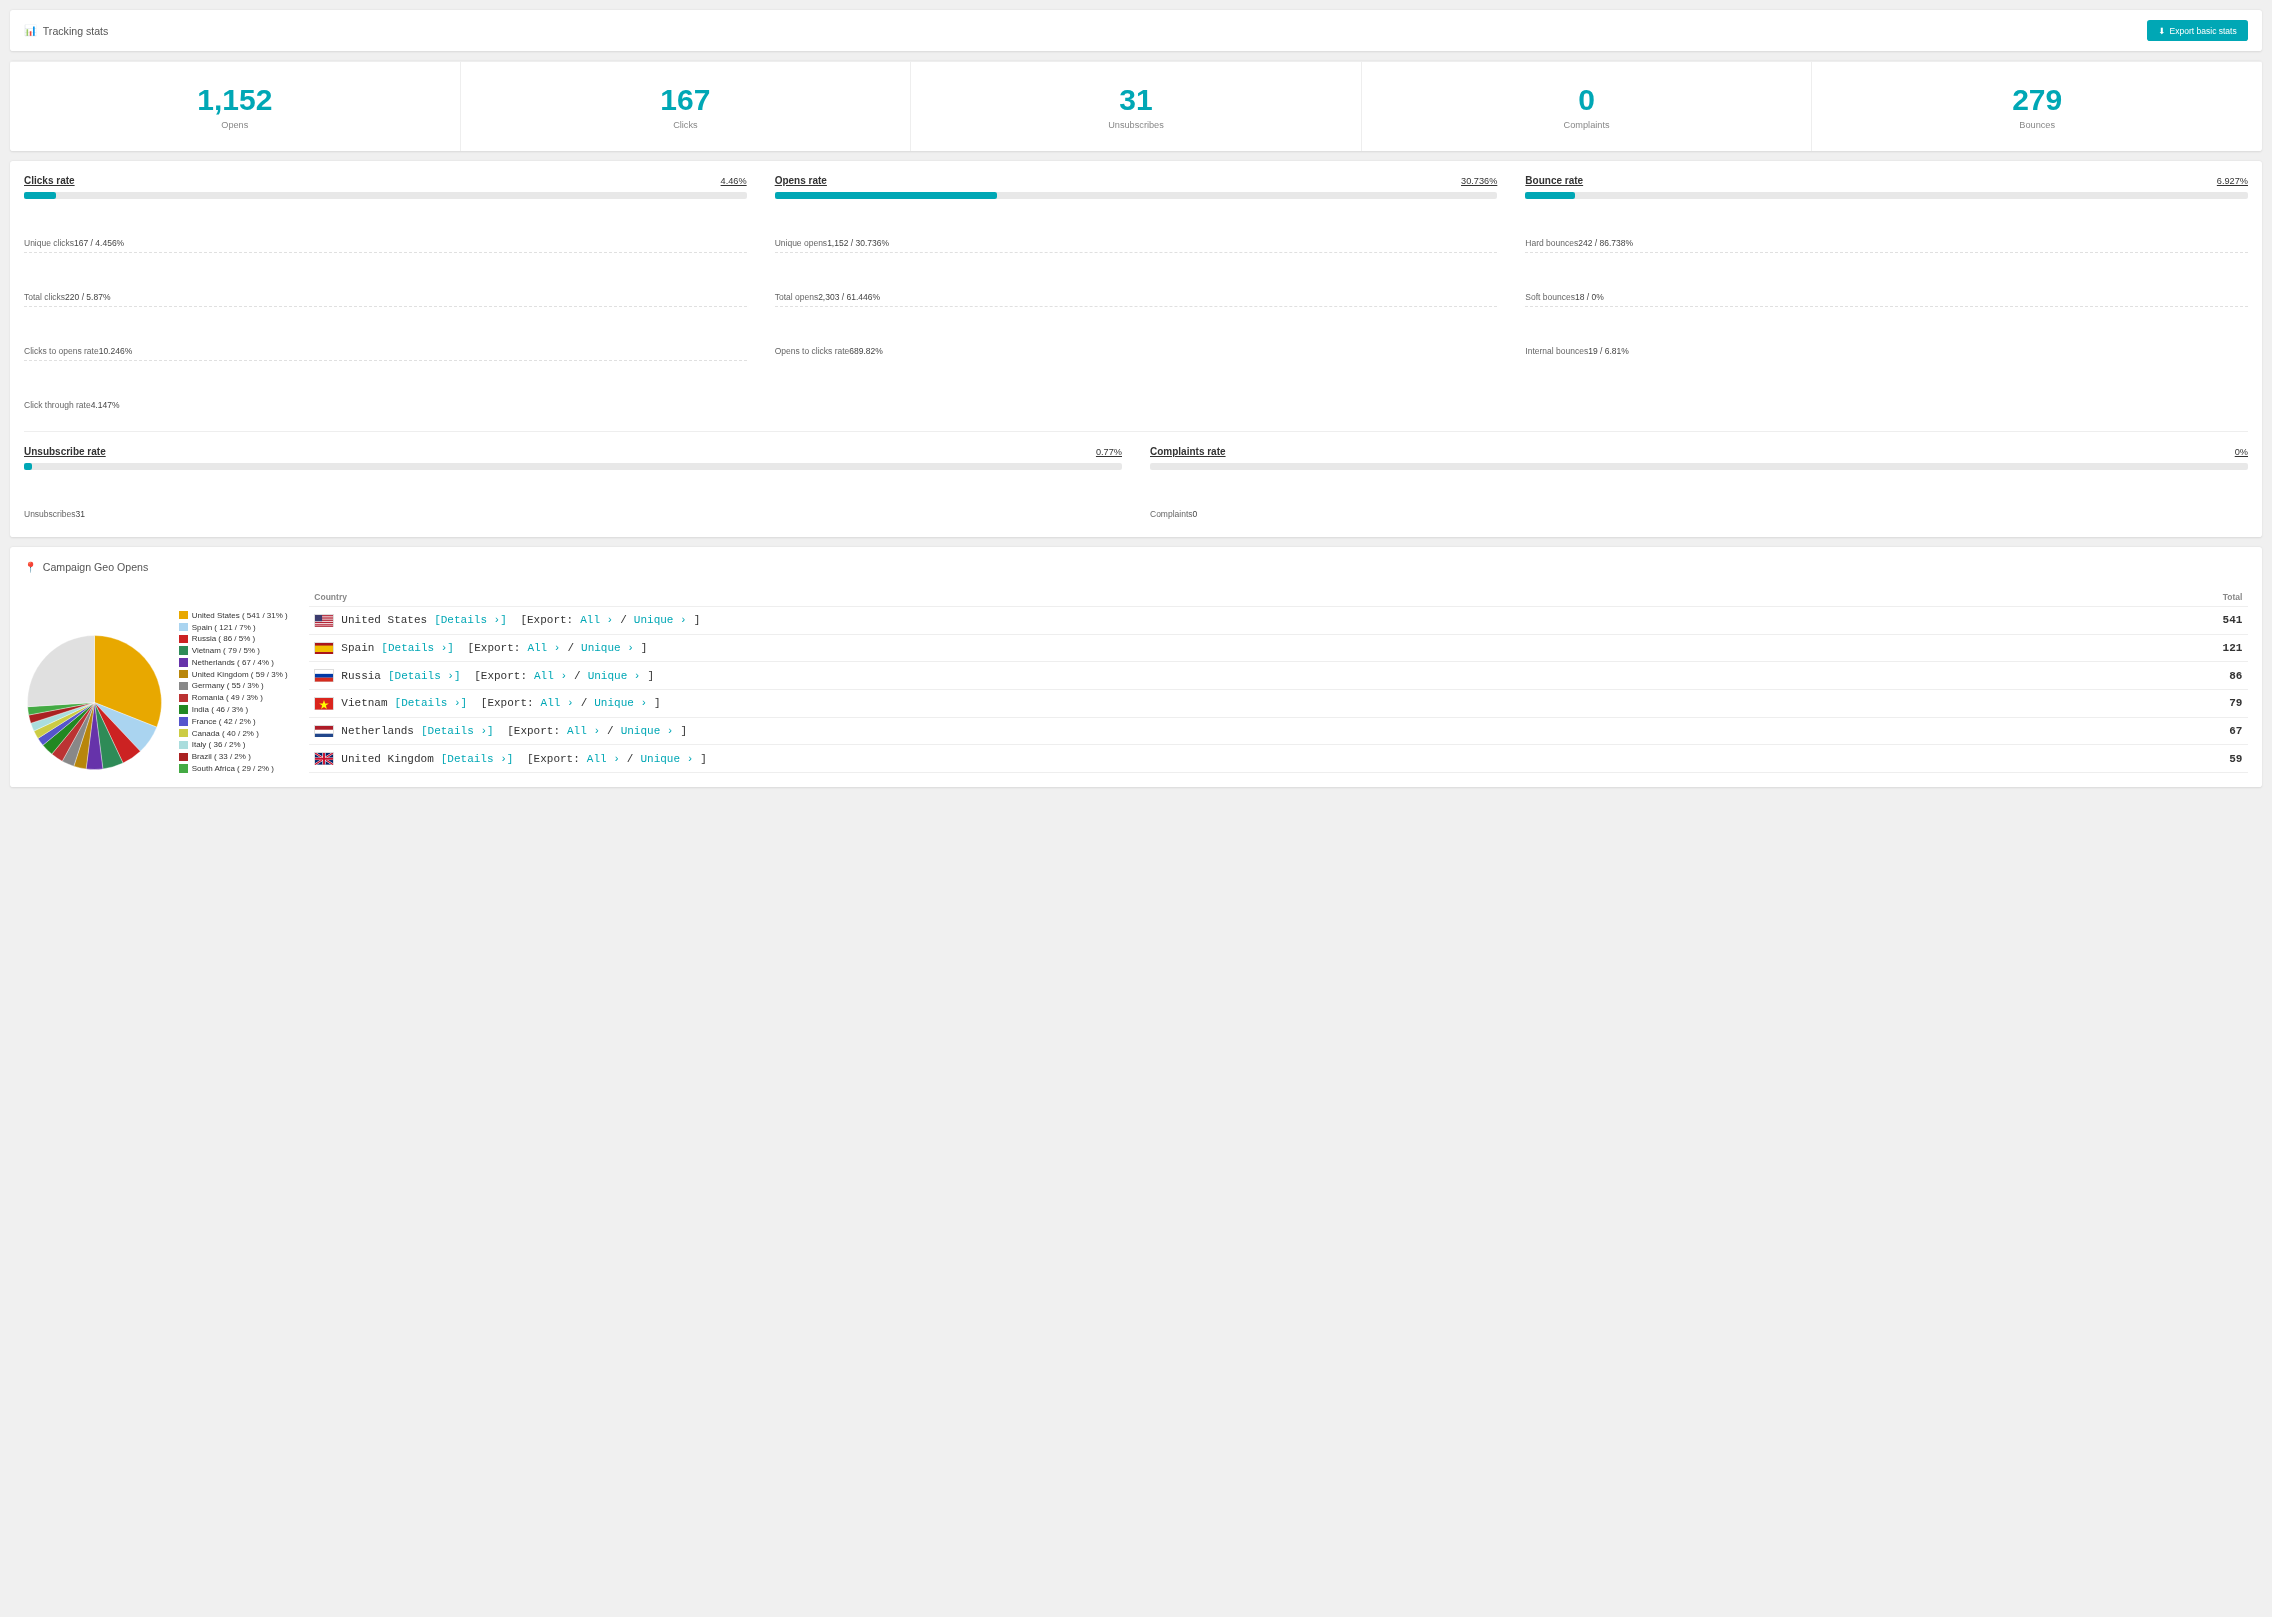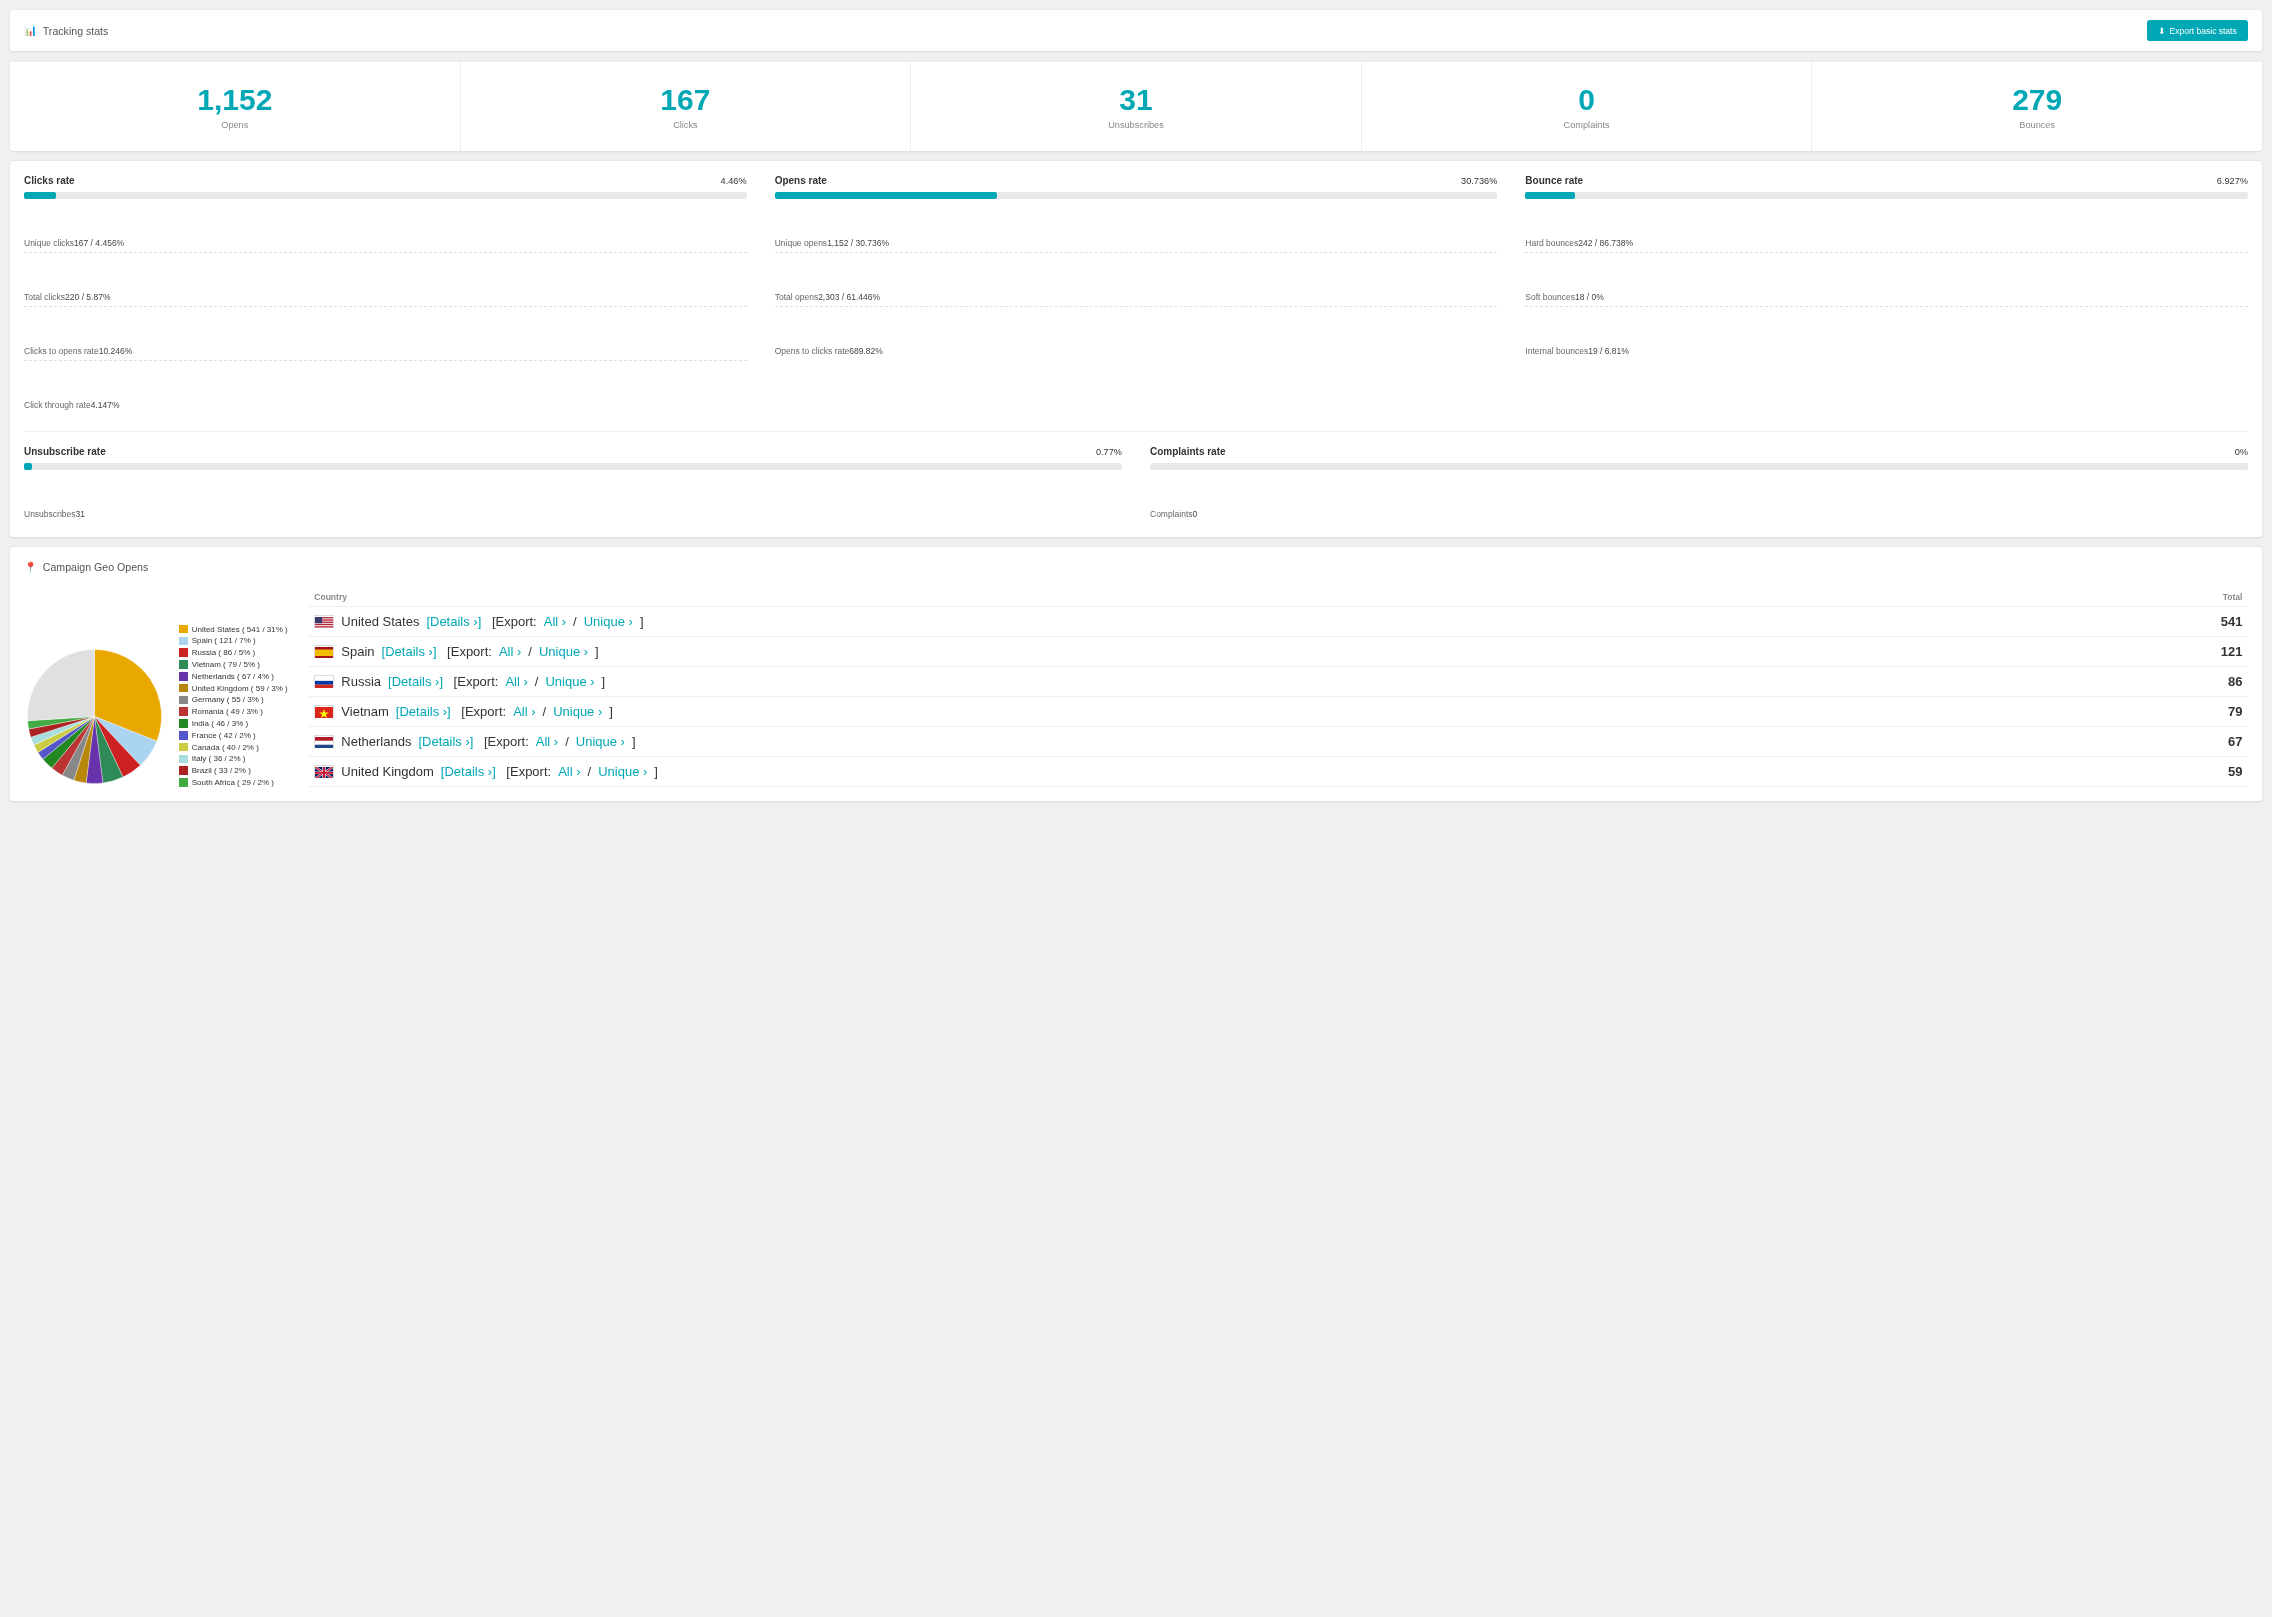--- a/index.html
+++ b/index.html
@@ -75,20 +75,21 @@
       display: grid;
       grid-template-columns: 1fr 1fr 1fr;
       gap: 21px 28px;
     }
     .rate-section { }
     .rate-header {
       display: flex;
       justify-content: space-between;
       align-items: baseline;
       margin-bottom: 5.6px;
+      text-decoration: underline;
     }
     .rate-title {
       font-size: 10px;
       font-weight: bold;
       color: #333;
     }
     .rate-value {
       font-size: 9.2px;
       color: #333;
     }
@@ -182,22 +183,23 @@
       text-align: left;
       padding: 4.2px 5.6px;
       font-size: 8.5px;
       color: #888;
       border-bottom: 1.4px solid #eee;
     }
     .geo-table th:last-child { text-align: right; }
     .geo-table td {
       padding: 7px 5.6px;
       border-bottom: 0.7px solid #eee;
-      font-size: 13px;
+      font-size: 11px;
       vertical-align: middle;
+      font-family: Liberation Mono, monospace;
     }
     .geo-table td:last-child { text-align: right; font-weight: bold; color: #333; }
     .flag-cell {
       display: flex;
       align-items: center;
       gap: 7px;
     }
     .flag-img {
       width: 20px;
       height: 12.7px;

